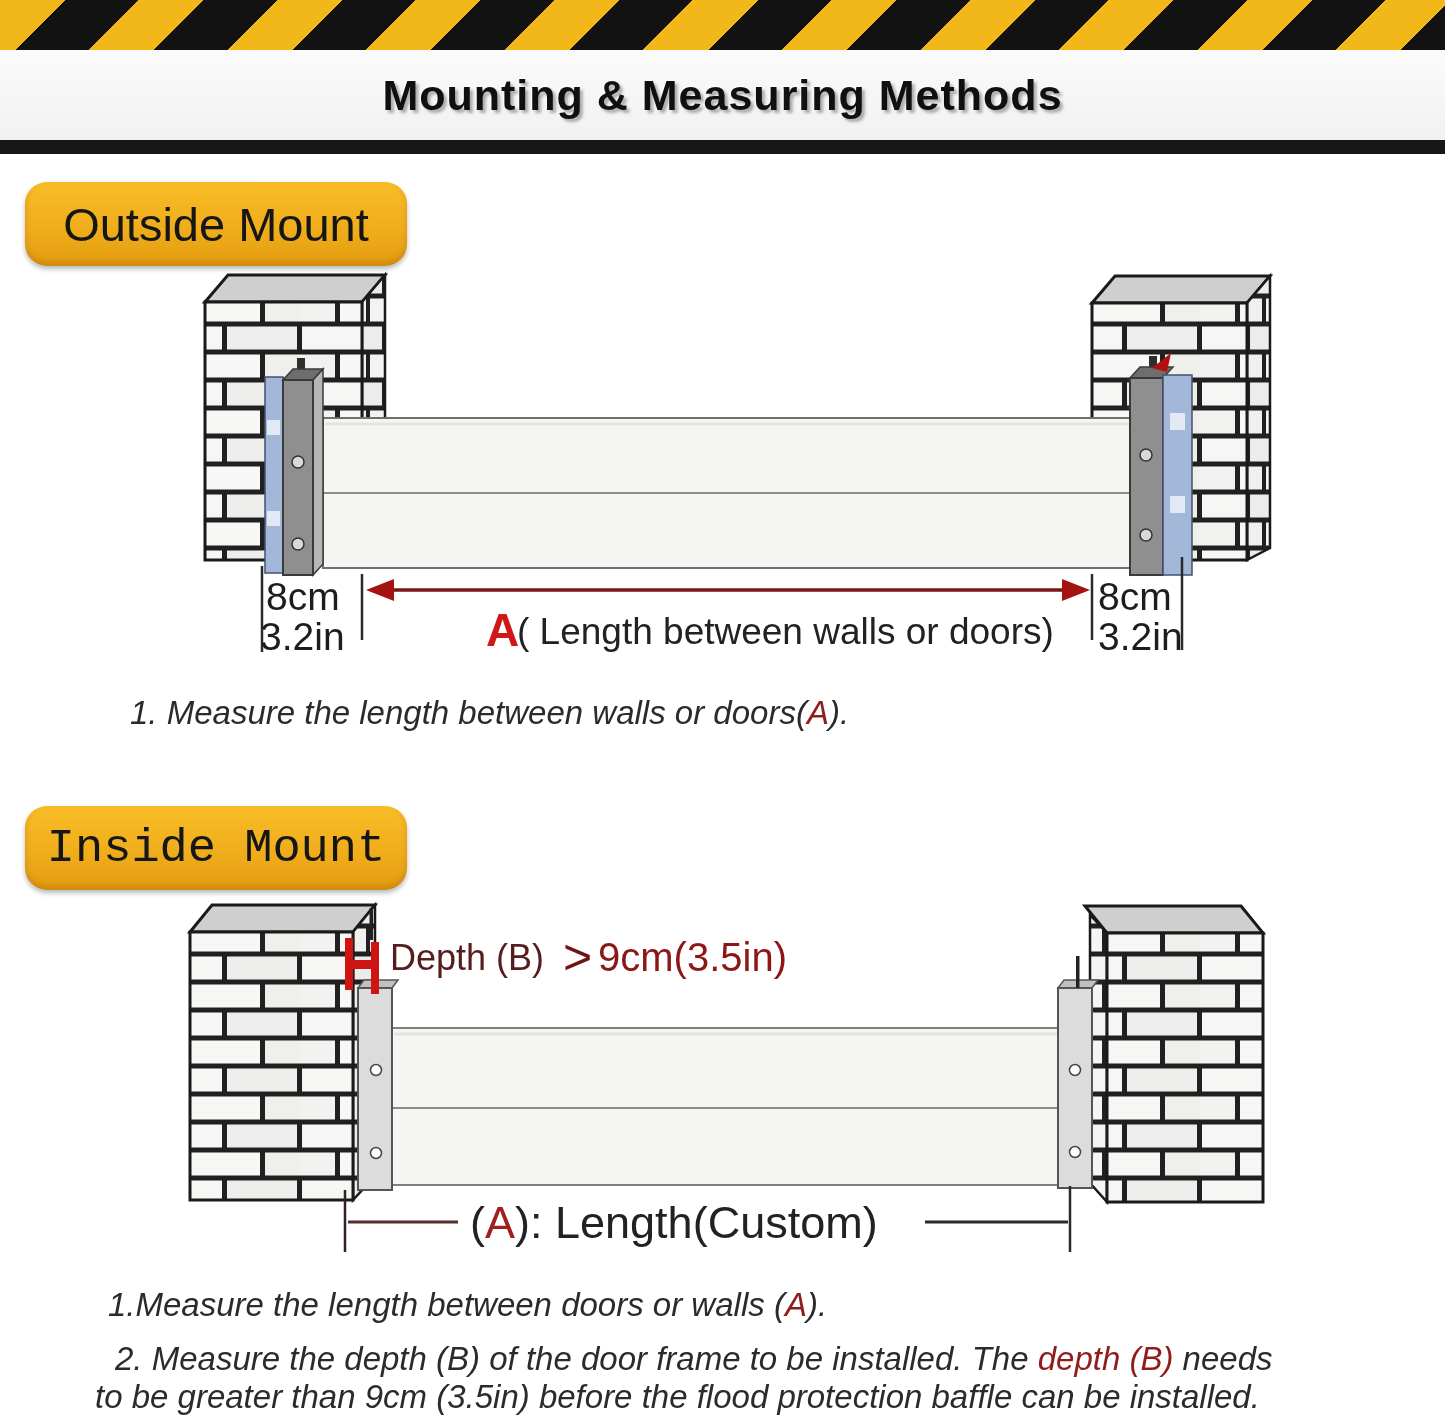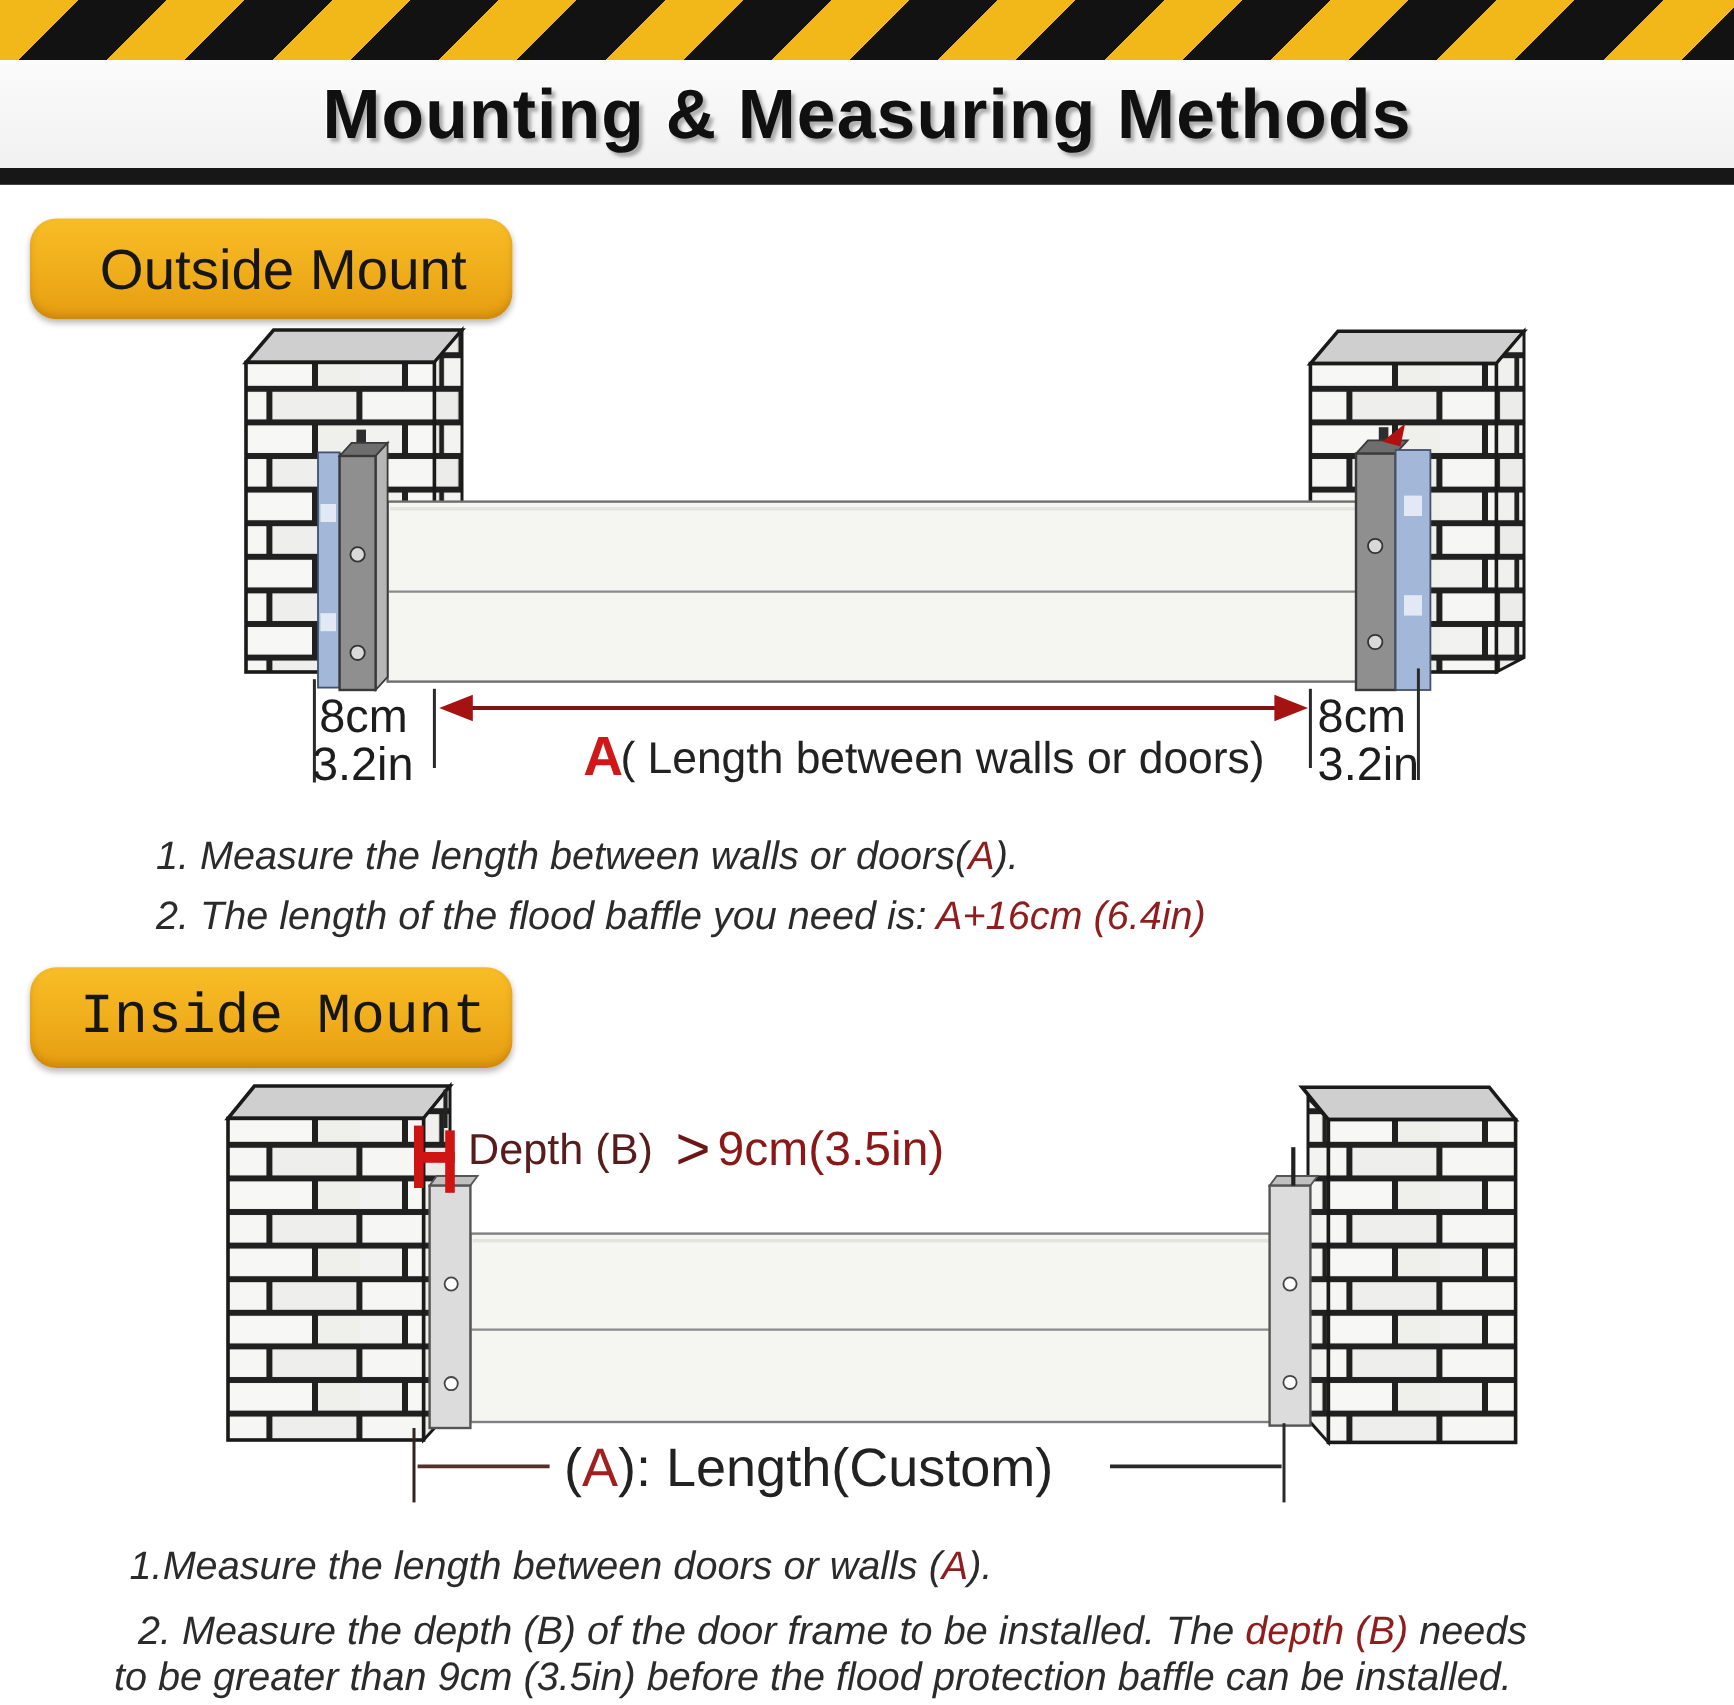--- a/index.html
+++ b/index.html
@@ -11,31 +11,31 @@
   .stripes{
     position:absolute;left:0;top:0;width:1445px;height:50px;
     background:repeating-linear-gradient(135deg,#f2b718 0 46px,#121212 46px 98px);
   }
   .title-band{
     position:absolute;left:0;top:50px;width:1445px;height:90px;
     background:linear-gradient(180deg,#fbfbfb,#f1f1f1);
     display:flex;align-items:center;justify-content:center;
   }
   .title-band h1{
-    margin:0;font-size:58px;font-weight:bold;letter-spacing:1px;color:#101010;
+    margin:0;font-size:43px;font-weight:bold;letter-spacing:1px;color:#101010;
     text-shadow:3px 3px 3px rgba(110,110,110,.55), -1px -1px 1px rgba(255,255,255,.95);
   }
   .black-bar{position:absolute;left:0;top:140px;width:1445px;height:14px;background:#171717;}
   
   .badge{
     position:absolute;left:25px;width:382px;height:84px;border-radius:22px;
     background:linear-gradient(180deg,#f7bd27 0%,#f0ad1b 55%,#e49d10 100%);
     box-shadow:0 3px 5px rgba(0,0,0,.28), inset 0 -4px 6px rgba(150,85,0,.30);
     display:flex;align-items:center;justify-content:center;
-    font-size:47px;color:#161616;padding-left:20px;
+    font-size:47px;color:#161616;
   }
   .badge-outside{top:182px;}
   .badge-inside{top:806px;font-family:Liberation Mono, monospace;}
   
   .diagram{position:absolute;left:0;}
   .diagram-outside{top:268px;width:1445px;height:420px;}
   .diagram-inside{top:898px;width:1445px;height:372px;}
   svg text{font-family:"Liberation Sans", sans-serif;}
   
   .step{position:absolute;font-size:33px;color:#2b2b2b;white-space:nowrap;font-style:italic;}
@@ -140,21 +140,20 @@
     </g>
     <text x="266" y="342" font-size="39" fill="#1d1d1d">8cm</text>
     <text x="260" y="382" font-size="39" fill="#1d1d1d">3.2in</text>
     <text x="1098" y="342" font-size="39" fill="#1d1d1d">8cm</text>
     <text x="1098" y="382" font-size="39" fill="#1d1d1d">3.2in</text>
     <text x="486" y="378" font-size="46" font-weight="bold" fill="#d01818">A</text>
     <text x="517" y="376" font-size="37" fill="#222">( Length between walls or doors)</text>
   </svg>
 
   <div class="step step-o1"><span>1. Measure the length between walls or doors(</span><span class="hl">A</span><span>).</span></div>
-  <div class="step step-o2"><span>2. The length of the flood baffle you need is: </span><span class="hl">A+16cm (6.4in)</span><span></span></div>
 
   <svg class="diagram diagram-inside" viewBox="0 0 1445 372" width="1445" height="372">
     <defs>
       <pattern id="brickB" width="150" height="56" patternUnits="userSpaceOnUse">
         <rect width="150" height="56" fill="#202020"></rect>
         <rect x="2" y="2.5" width="70" height="23" fill="#f6f6f4"></rect>
         <rect x="77" y="2.5" width="70" height="23" fill="#eeeeec"></rect>
         <rect x="-35" y="30.5" width="70" height="23" fill="#f2f2f0"></rect>
         <rect x="40" y="30.5" width="70" height="23" fill="#f7f7f5"></rect>
         <rect x="115" y="30.5" width="70" height="23" fill="#efefec"></rect>

